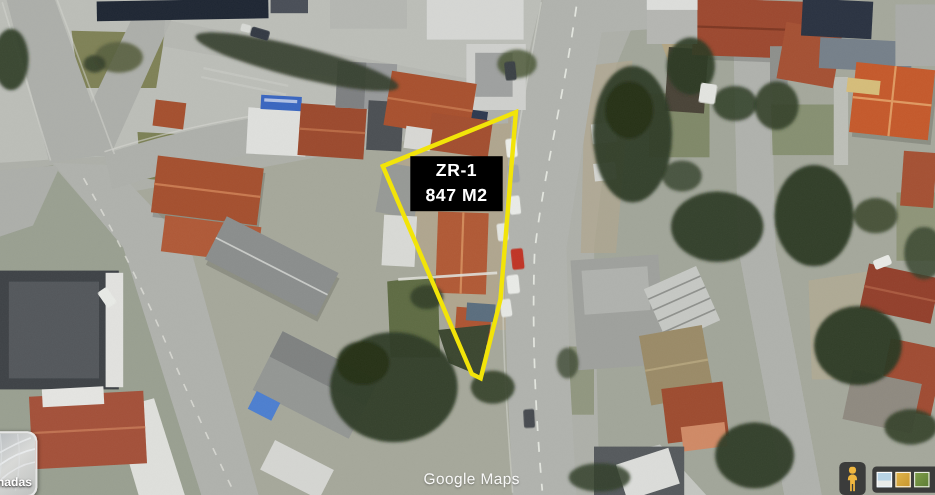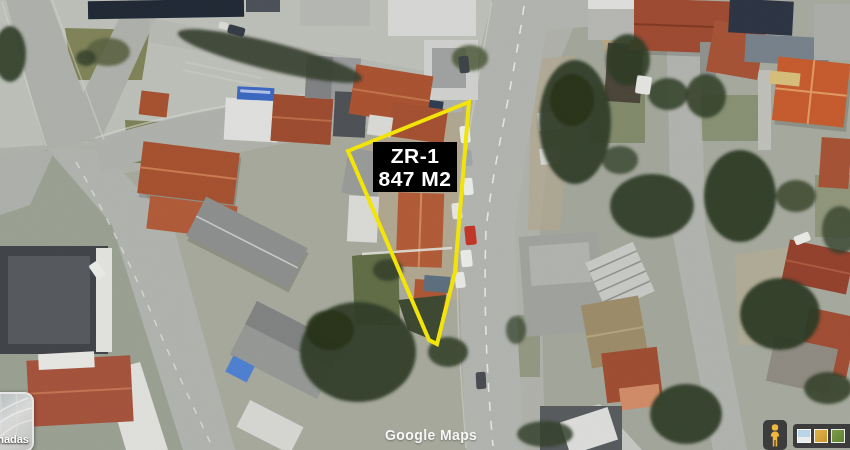--- a/index.html
+++ b/index.html
@@ -3,26 +3,26 @@
 <meta charset="utf-8">
 <style>
   html,body{margin:0;padding:0;background:#000;}
   body{width:850px;height:450px;overflow:hidden;font-family:"Liberation Sans",sans-serif;}
   .stage{position:relative;width:850px;height:450px;overflow:hidden;background:#aeb0a9;}
   .scene{position:absolute;left:0;top:0;filter:blur(.55px);}
   .overlay-svg{position:absolute;left:0;top:0;pointer-events:none;}
   .parcel-label{
     position:absolute;left:373px;top:142px;width:84px;height:50px;
     background:#000;color:#fff;text-align:center;
-    font-weight:bold;font-size:21px;line-height:23px;letter-spacing:.5px;
+    font-weight:bold;font-size:16px;line-height:23px;letter-spacing:.5px;
     padding-top:2px;box-sizing:border-box;
   }
   .watermark{
     position:absolute;left:385px;top:427px;
-    font-size:14px;font-weight:bold;color:rgba(255,255,255,.93);
+    font-size:14px;font-weight:normal;color:rgba(255,255,255,.93);
     letter-spacing:.4px;text-shadow:0 1px 2px rgba(0,0,0,.35);
   }
   .layers-box{
     position:absolute;left:-28px;top:392px;width:58px;height:56px;
     border:2px solid #e6e6e6;border-radius:9px;
     background:linear-gradient(140deg,#a9afb5 0%,#d8d9d7 55%,#bfc1bf 100%);
     box-shadow:0 1px 4px rgba(0,0,0,.45);overflow:hidden;
   }
   .layers-label{
     position:absolute;bottom:5px;right:3px;

